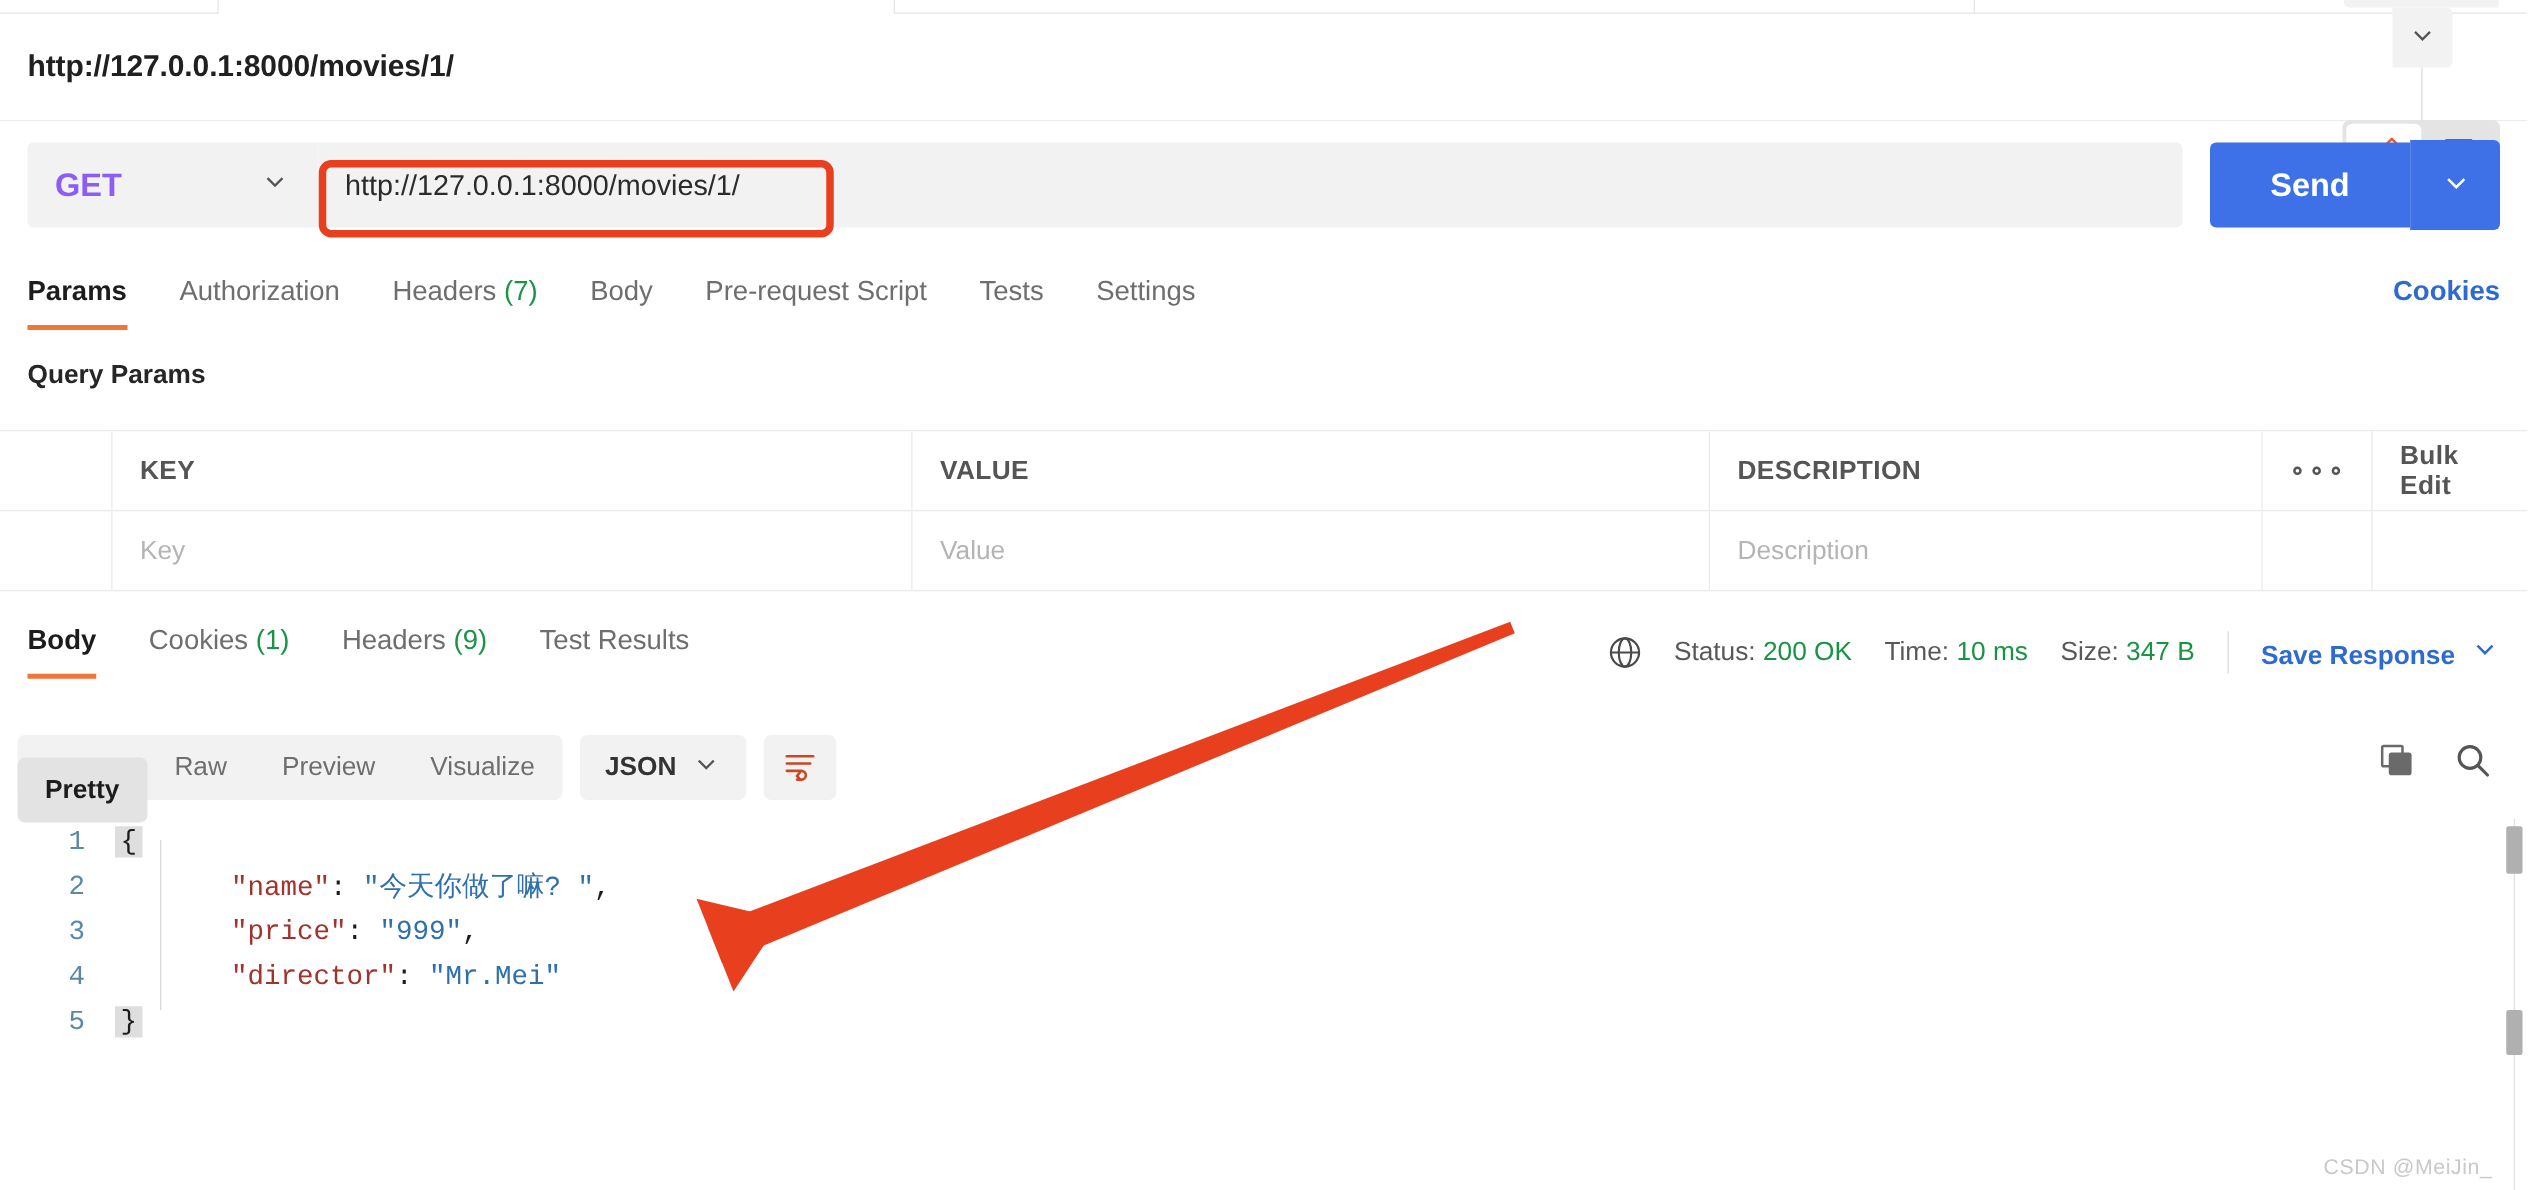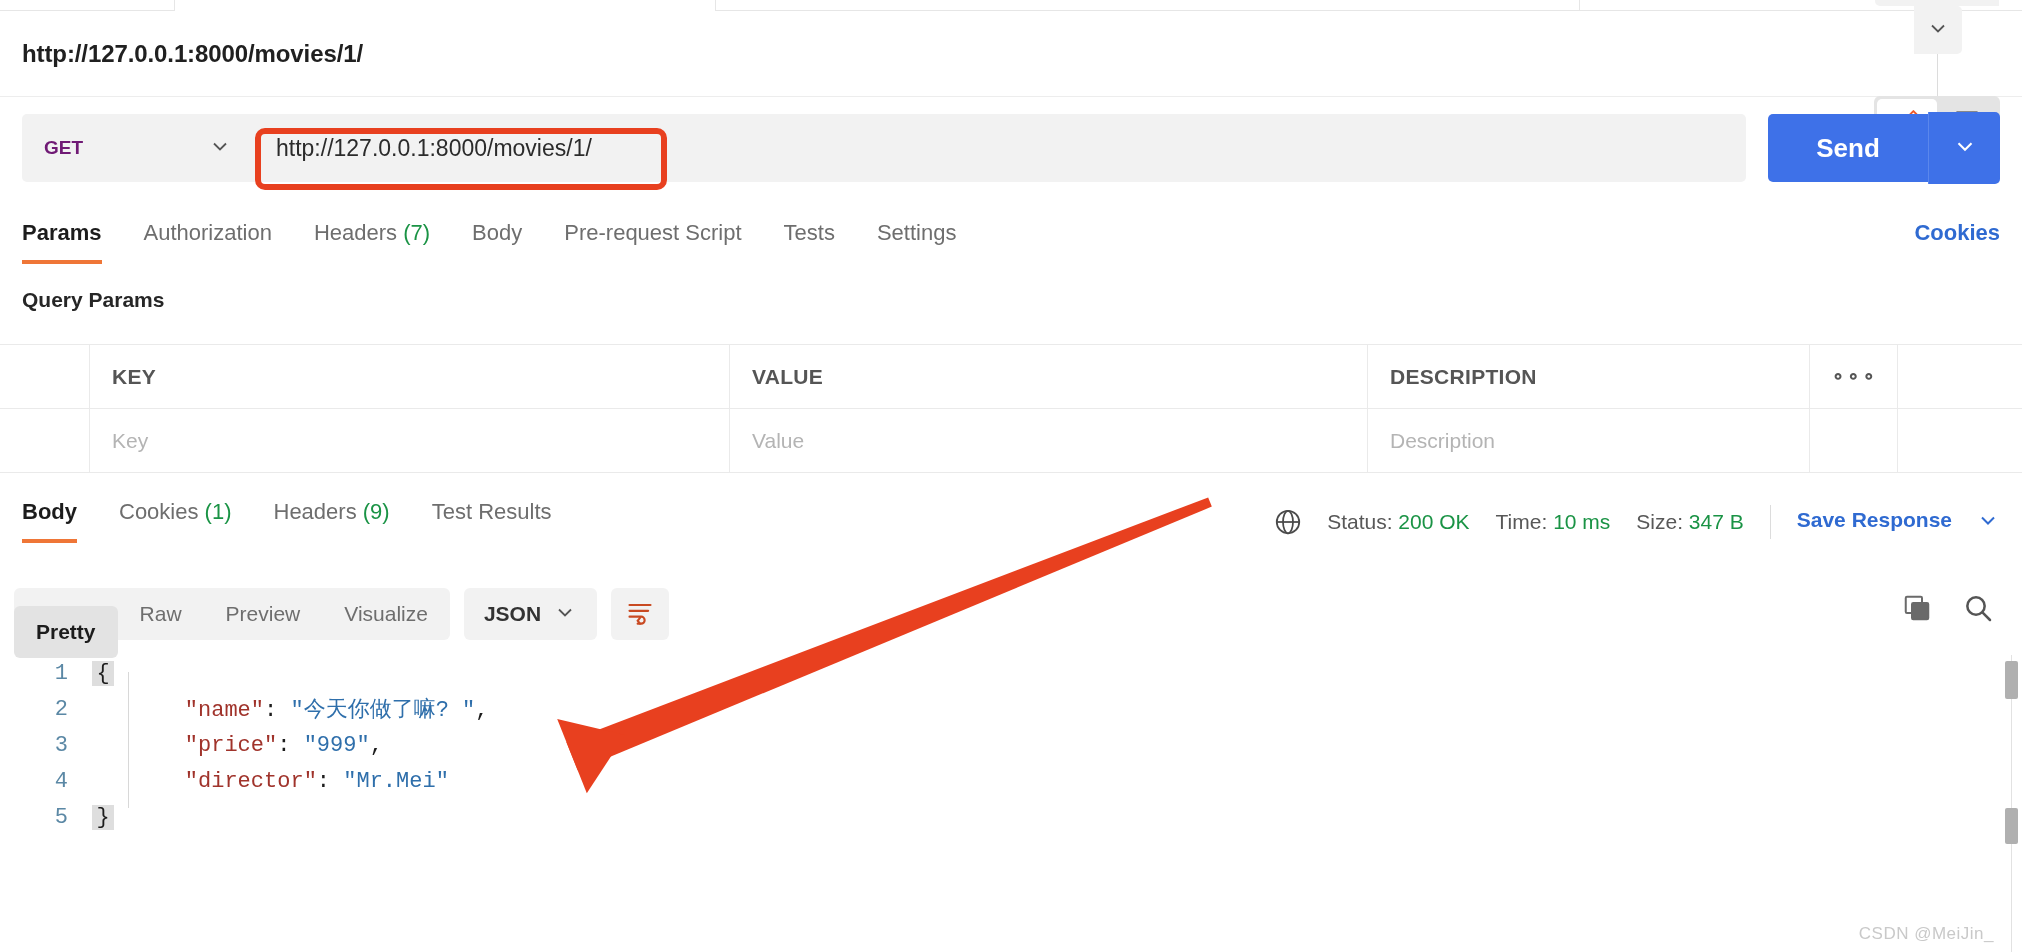--- a/index.html
+++ b/index.html
@@ -41,21 +41,21 @@
   .vsep { width: 1px; height: 42px; background: #dcdcdc; margin: 0 22px; }
   .icon-group { display: flex; align-items: center; background: #e4e4e4; border-radius: 6px; padding: 3px; }
   .icon-btn { width: 60px; height: 48px; display: flex; align-items: center; justify-content: center; border-radius: 5px; cursor: pointer; }
   .icon-btn.active { background: #ffffff; }
 
   
   .urlbar { position: absolute; left: 0; top: 98px; width: 2022px; height: 100px; display: flex; align-items: center; padding: 0 22px; }
   .method-box {
     width: 232px; height: 68px; background: #f2f2f2; border-radius: 5px 0 0 5px;
     display: flex; align-items: center; justify-content: space-between; padding: 0 22px;
-    font-size: 19px; font-weight: 600; color: #701a75; cursor: pointer;
+    font-size: 26px; font-weight: 600; color: #8b5cf6; cursor: pointer;
   }
   .url-input {
     flex: 1; height: 68px; background: #f2f2f2; border: none; outline: none;
     font-family: "Liberation Sans", sans-serif; font-size: 23px; color: #2b2b2b;
     padding: 0 22px; border-radius: 0 5px 5px 0;
   }
   .send-wrap { display: flex; align-items: center; margin-left: 22px; }
   .send-btn {
     width: 160px; height: 68px; background: #3e71e8; color: #fff;
     font-size: 26px; font-weight: 700; display: flex; align-items: center; justify-content: center;
@@ -96,21 +96,21 @@
   .trow { display: flex; height: 64px; border-bottom: 1px solid #eaeaea; }
   .trow .tcell { color: #b4b4b4; font-weight: 400; }
 
   
   .resp-tabs { position: absolute; left: 0; top: 495px; width: 2022px; height: 58px; display: flex; align-items: flex-start; padding: 0 22px; }
   .resp-meta { position: absolute; right: 22px; top: 505px; display: flex; align-items: center; gap: 0; font-size: 21px; }
   .globe { margin-right: 24px; display: flex; align-items: center; }
   .meta-item { color: #585858; margin-right: 26px; white-space: nowrap; }
   .meta-item b { color: #1a9345; font-weight: 400; }
   .meta-sep { width: 1px; height: 34px; background: #dcdcdc; margin: 0 26px 0 0; }
-  .save-resp { color: #2f6ad1; font-weight: 700; display: flex; align-items: flex-start; gap: 24px; cursor: pointer; }
+  .save-resp { color: #2f6ad1; font-weight: 700; display: flex; align-items: flex-end; gap: 12px; cursor: pointer; }
 
   .resp-toolbar { position: absolute; left: 14px; top: 588px; display: flex; align-items: center; gap: 14px; }
   .seg { display: flex; background: #f2f2f2; border-radius: 6px; height: 52px; align-items: center; }
   .seg-item { height: 52px; padding: 0 22px; display: flex; align-items: center; font-size: 21px; color: #6e6e6e; border-radius: 6px; cursor: pointer; }
   .seg-item.active { background: #e3e3e3; color: #1c1c1c; font-weight: 600; margin-top: 36px; }
   .fmt-box { display: flex; align-items: center; gap: 12px; height: 52px; padding: 0 20px; background: #f2f2f2; border-radius: 6px; font-size: 21px; font-weight: 600; color: #333; cursor: pointer; }
   .wrap-btn { width: 58px; height: 52px; background: #f2f2f2; border-radius: 6px; display: flex; align-items: center; justify-content: center; cursor: pointer; }
   .resp-icons { position: absolute; right: 28px; top: 592px; display: flex; align-items: center; gap: 30px; }
 
   
@@ -241,20 +241,21 @@
 
   <div class="qp-label">Query Params</div>
 
   <div class="table">
     <div class="thead">
       <div class="tcell c-check"></div>
       <div class="tcell c-key">KEY</div>
       <div class="tcell c-val">VALUE</div>
       <div class="tcell c-desc">DESCRIPTION</div>
       <div class="tcell c-dots">⚬⚬⚬</div>
+      <div class="tcell c-bulk">Bulk Edit</div>
     </div>
     <div class="trow">
       <div class="tcell c-check"></div>
       <div class="tcell c-key">Key</div>
       <div class="tcell c-val">Value</div>
       <div class="tcell c-desc">Description</div>
       <div class="tcell c-dots"></div>
       <div class="tcell c-bulk"></div>
     </div>
   </div>

